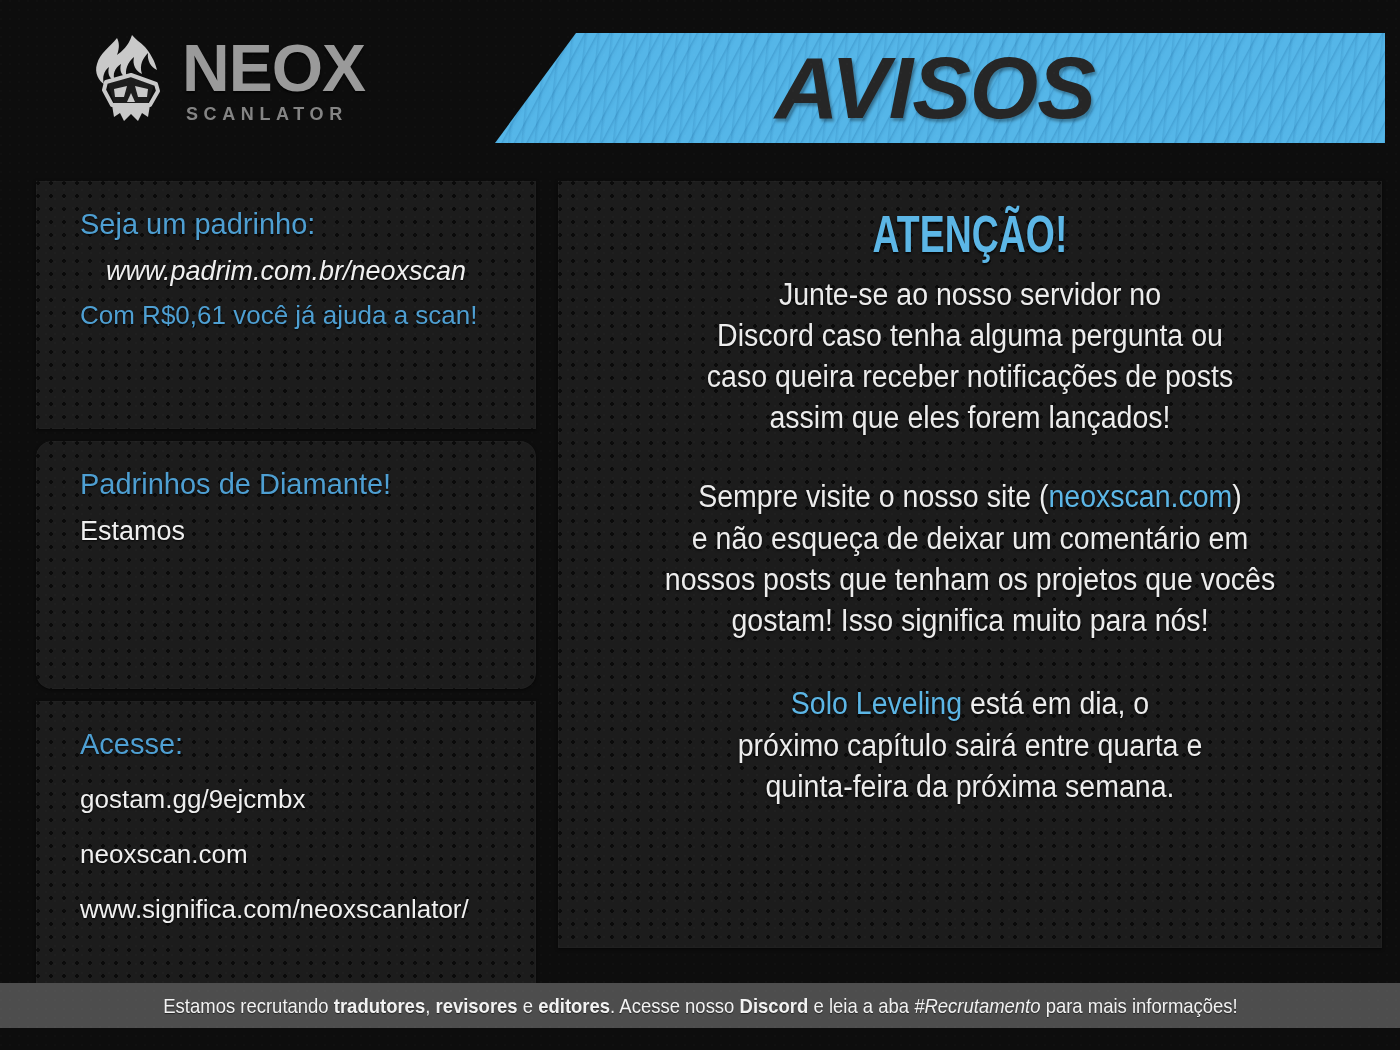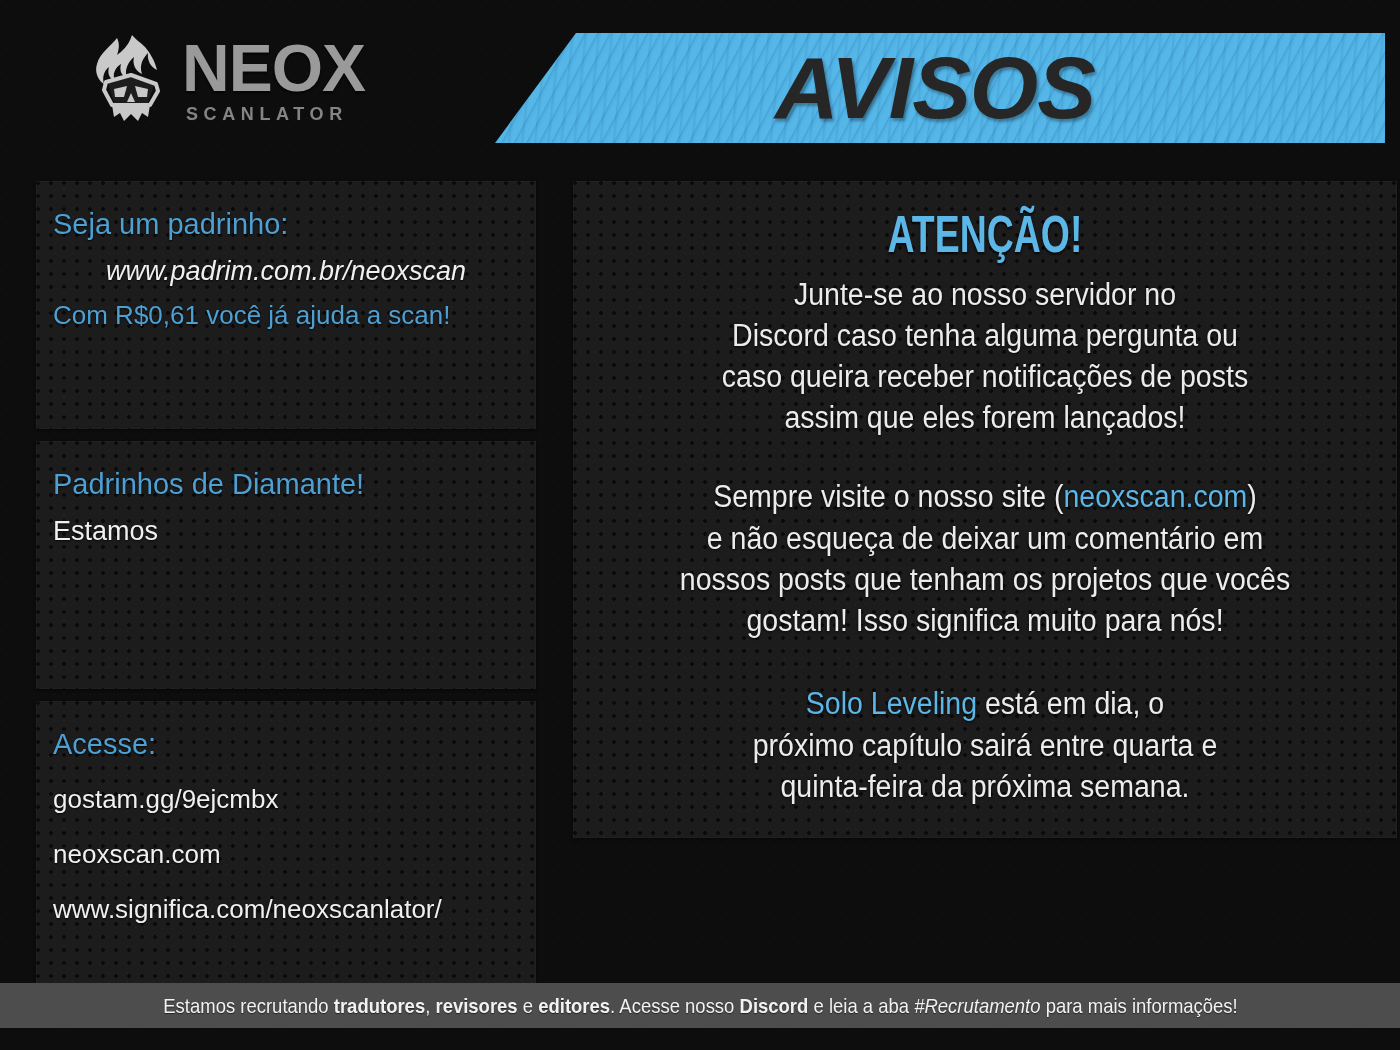--- a/index.html
+++ b/index.html
@@ -123,28 +123,28 @@
     background-color: #1c1c1c;
     background-image:
       radial-gradient(circle at 2px 2px, #0a0a0a 1.6px, transparent 1.9px);
     background-size: 13px 13px;
     box-shadow: inset 0 0 0 1px rgba(255,255,255,0.018),
                 0 1px 3px rgba(0,0,0,.6);
     box-sizing: border-box;
   }
 
   #panel-padrinho { left: 36px;  top: 181px; width: 500px; height: 248px; }
-  #panel-diamante { left: 36px;  top: 441px; width: 500px; height: 248px; }
+  #panel-diamante { left: 36px;  top: 441px; width: 500px; height: 248px; border-radius: 16px; }
   #panel-acesse   { left: 36px;  top: 701px; width: 500px; height: 313px; }
-  #panel-atencao  { left: 573px; top: 181px; width: 824px; height: 657px; }
+  #panel-atencao  { left: 558px; top: 181px; width: 824px; height: 767px; }
 
   .panel-inner {
     position: relative;
     z-index: 2;
-    padding: 24px 17px;
+    padding: 24px 44px;
   }
 
   .head-blue {
     color: #4e9fd2;
     font-size: 29px;
     line-height: 1.35;
     font-weight: normal;
     margin: 0 0 7px 0;
     text-shadow: 0 1px 2px rgba(0,0,0,.75);
   }

